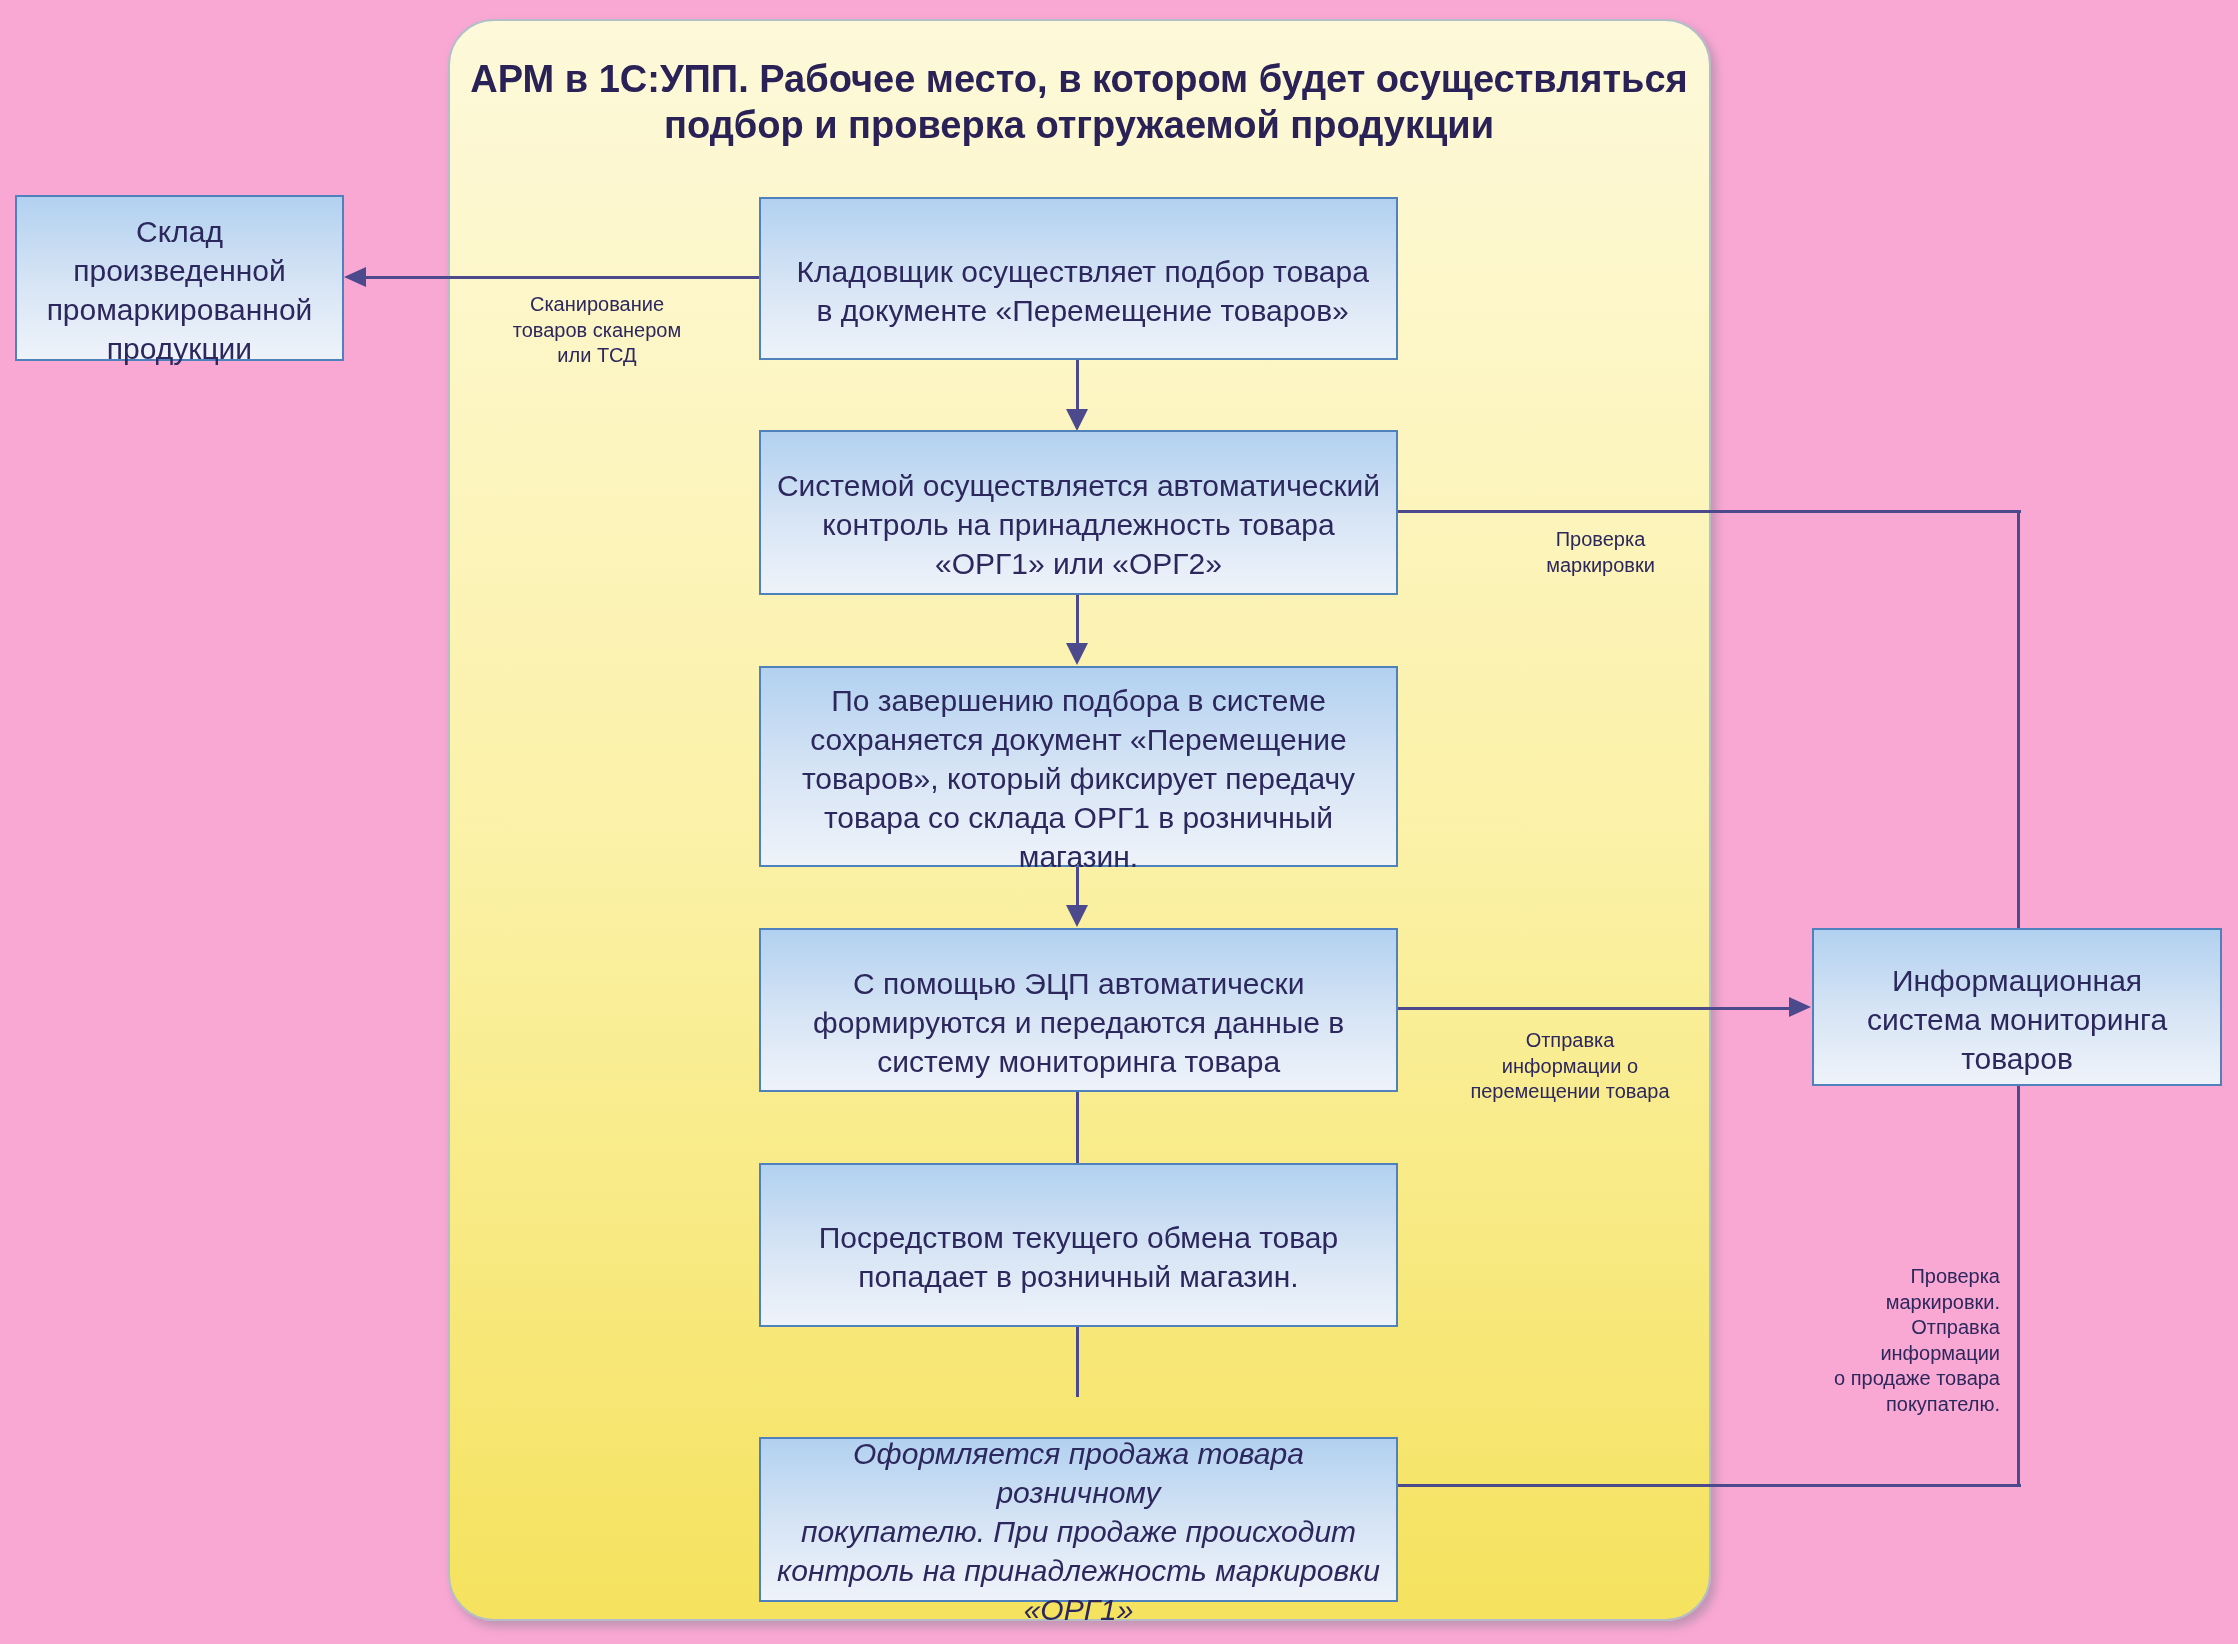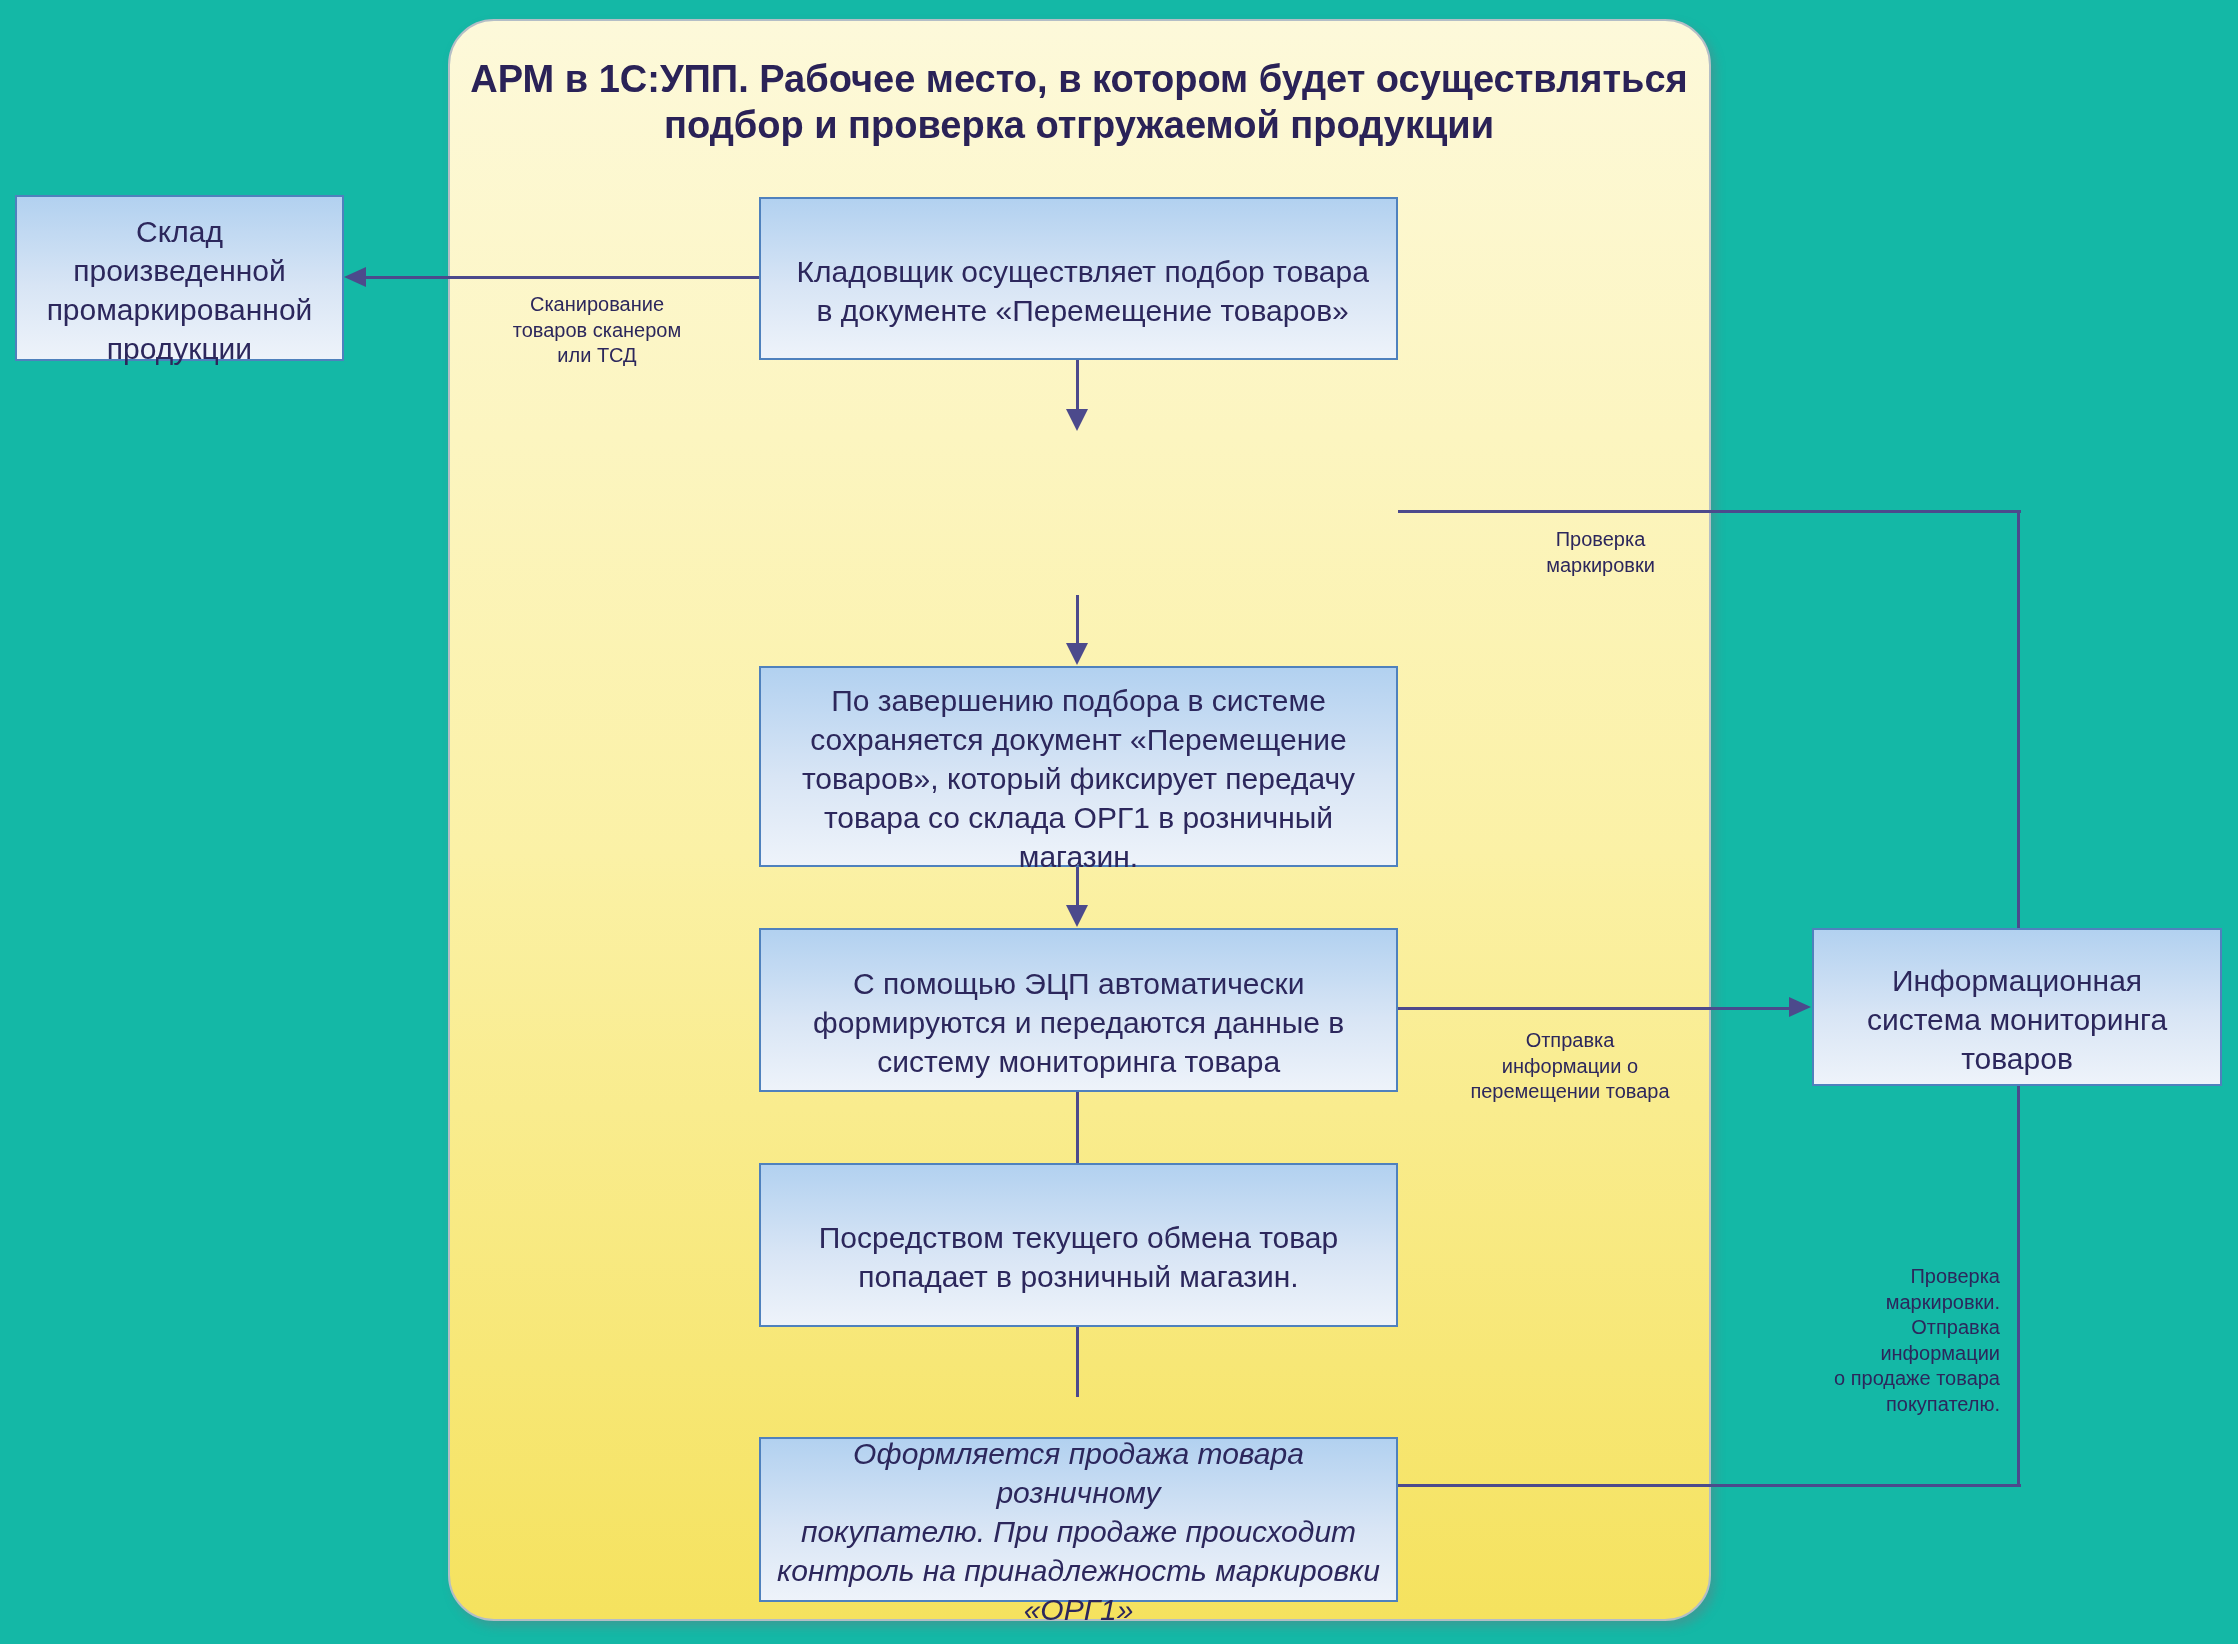--- a/index.html
+++ b/index.html
@@ -10,21 +10,21 @@
   * { margin: 0; padding: 0; box-sizing: border-box; }
   html, body { background: #ffffff; }
   body {
     font-family: "Liberation Sans", sans-serif;
     color: var(--ink);
   }
   .canvas {
     position: relative;
     width: 2239px;
     height: 1644px;
-    background: #14b8a6;
+    background: #f9a8d4;
     overflow: hidden;
   }
   .container-frame {
     position: absolute;
     left: 448px; top: 19px;
     width: 1263px; height: 1602px;
     background: linear-gradient(180deg, #fdf9da 0%, #fbf1a6 52%, #f5e25e 100%);
     border: 2.5px solid #b4bec6;
     border-radius: 46px;
     box-shadow: 4.1px 5.8px 10px rgba(110,120,130,0.40);
@@ -123,20 +123,25 @@
 произведенной
 промаркированной
 продукции</span>
   </div>
 
   <div class="node" style="left:759px; top:197px; width:639px; height:163px;padding-left:20px;">
     <span class="txt">Кладовщик осуществляет подбор товара
 в документе «Перемещение товаров»</span>
   </div>
 
+  <div class="node" style="left:759px; top:430px; width:639px; height:165px;">
+    <span class="txt">Системой осуществляется автоматический
+контроль на принадлежность товара
+«ОРГ1» или «ОРГ2»</span>
+  </div>
 
   <div class="node" style="left:759px; top:666px; width:639px; height:201px;">
     <span class="txt">По завершению подбора в системе
 сохраняется документ «Перемещение
 товаров», который фиксирует передачу
 товара со склада ОРГ1 в розничный магазин.</span>
   </div>
 
   <div class="node" style="left:759px; top:928px; width:639px; height:164px;padding-left:12px;">
     <span class="txt">С помощью ЭЦП автоматически

